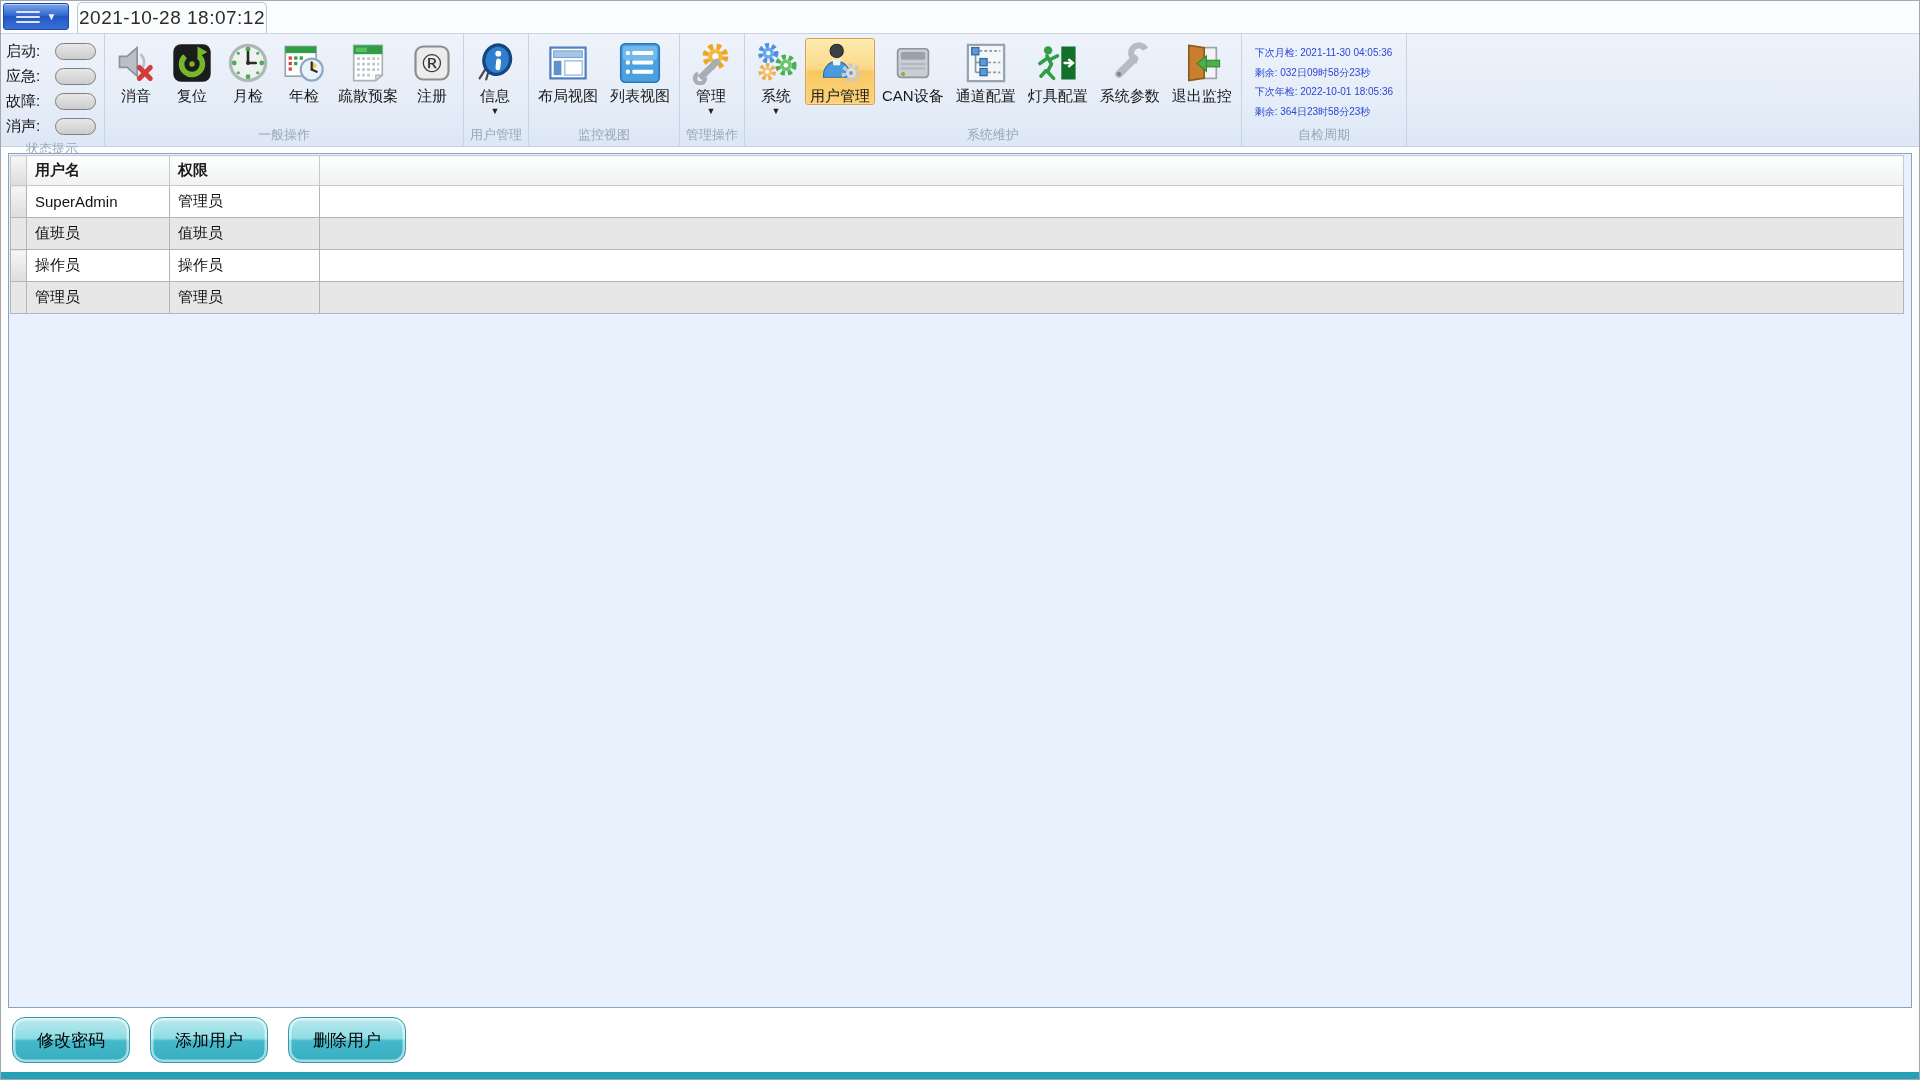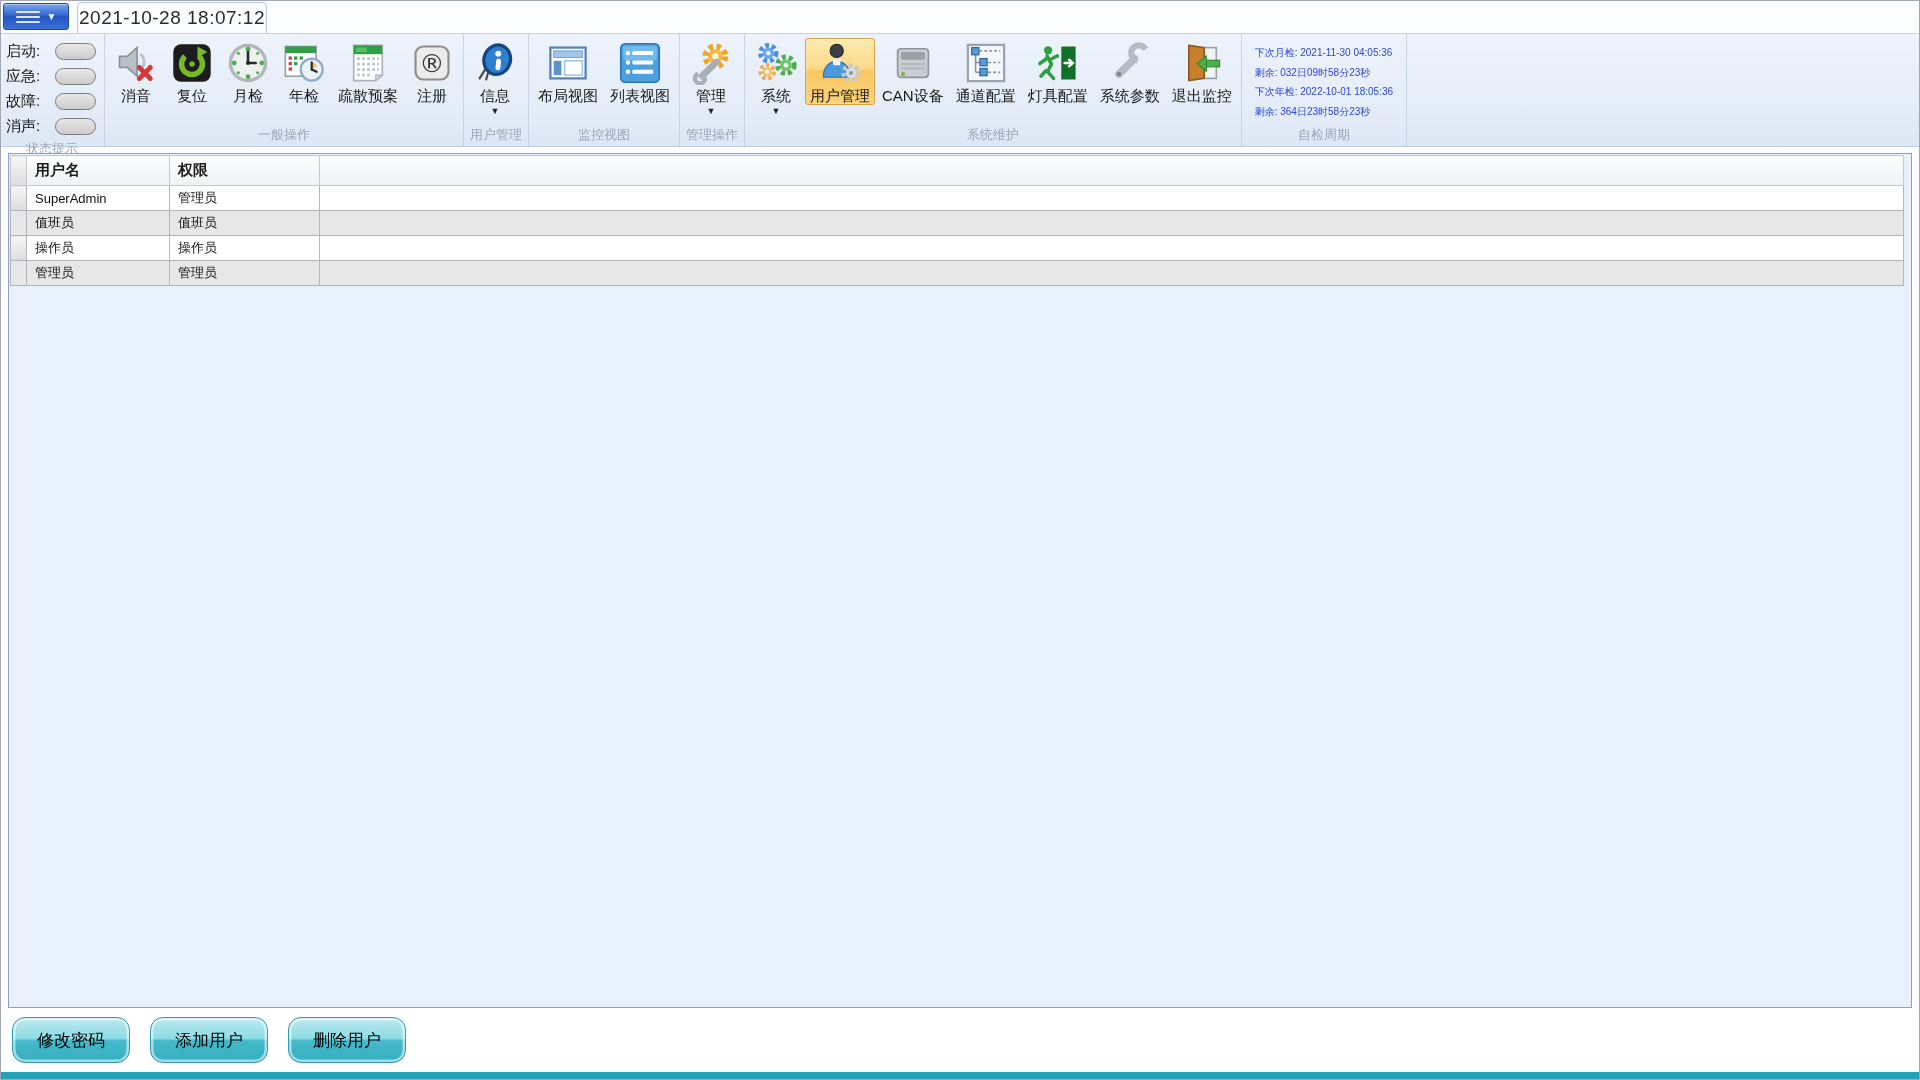--- a/index.html
+++ b/index.html
@@ -77,21 +77,21 @@
     border-collapse:collapse; table-layout:fixed;
     width:calc(100% - 8px); margin:1px 0 0 1px; background:#ffffff;
   }
   table.users th {
     height:30px; font-weight:bold; font-size:15px; text-align:left;
     color:#1c1c1c; padding:0 0 0 8px;
     background:linear-gradient(180deg,#fefefe,#eff1f3);
     border:1px solid #c6cacd;
   }
   table.users td {
-    height:25px; font-size:13px; color:#111; padding:0 0 0 8px;
+    height:32px; font-size:15px; color:#111; padding:0 0 0 8px;
     border:1px solid #b2b6ba; overflow:hidden; white-space:nowrap;
   }
   table.users tr.even td { background:#e7e7e7; }
   table.users td.sel, table.users th.sel { padding:0; background:linear-gradient(180deg,#f6f6f6,#dddddd); }
   table.users tr { cursor:pointer; }
 
   
   .footer {
     position:absolute; left:0; right:0; bottom:8px; height:64px; background:#ffffff;
     display:flex; align-items:center; gap:20px; padding-left:12px;

